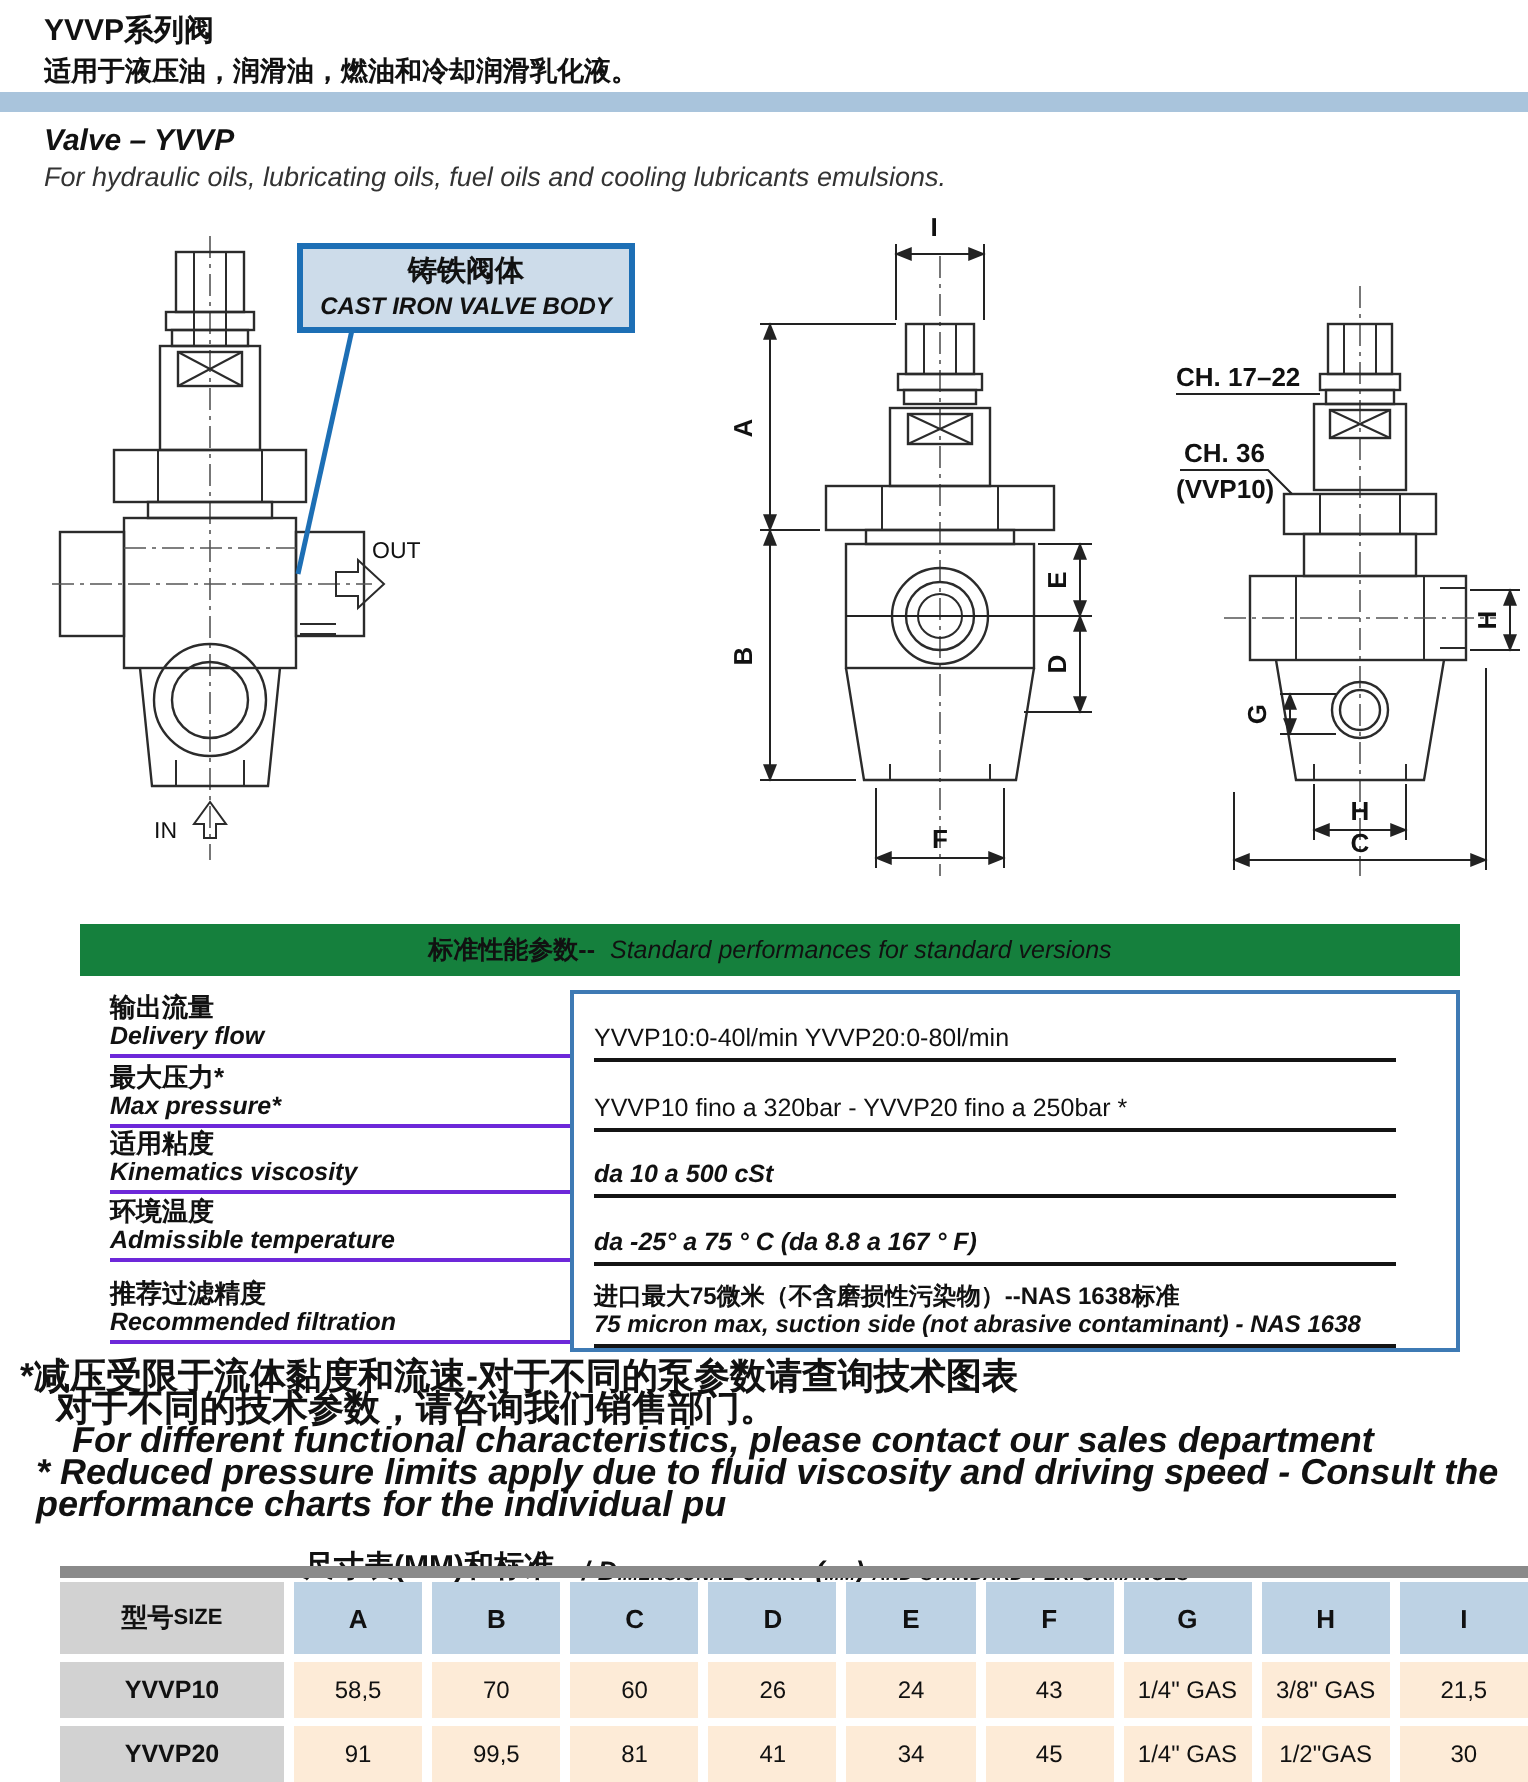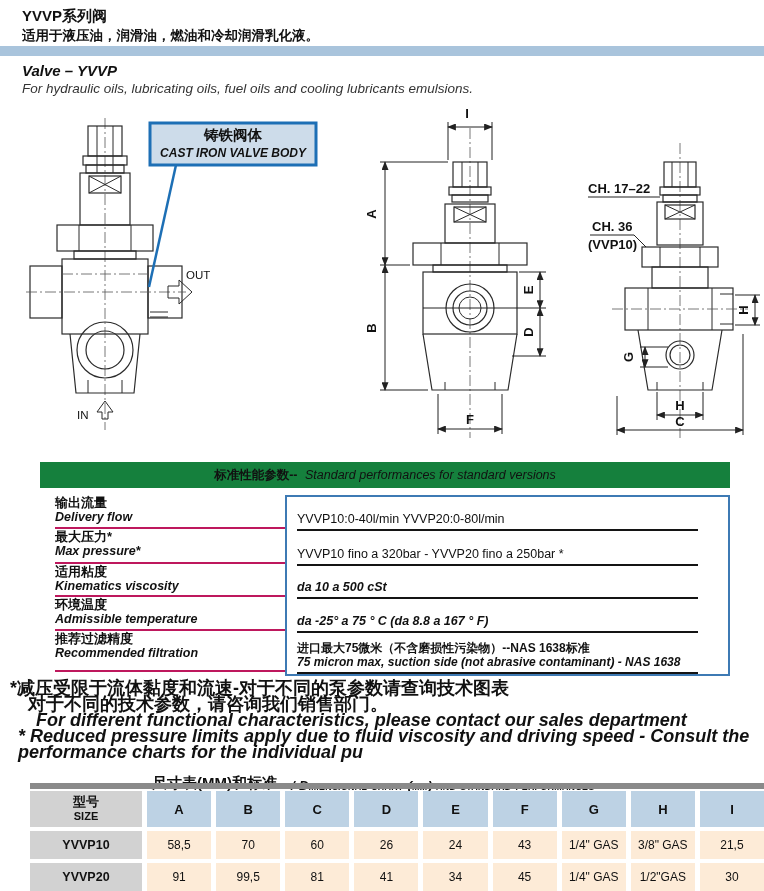--- a/index.html
+++ b/index.html
@@ -29,21 +29,21 @@
   .co-cn{font-size:14.5px;font-weight:700;}
   .co-en{font-size:12px;font-weight:700;font-style:italic;}
 
   
   .perf{position:absolute;left:40px;top:462px;width:690px;}
   .perf-head{height:26px;background:#15803d;text-align:center;line-height:26px;font-size:12.5px;}
   .perf-head .ph-cn{font-weight:700;}
   .perf-head .ph-en{font-style:italic;margin-left:4px;}
   .perf-body{display:flex;margin-top:7px;}
   .perf-labels{width:245px;box-sizing:border-box;padding-left:15px;}
-  .plrow{display:flex;flex-direction:column;justify-content:flex-start;border-bottom:2px solid #be185d;box-sizing:border-box;padding-bottom:1px;}
+  .plrow{display:flex;flex-direction:column;justify-content:flex-end;border-bottom:2px solid #6d28d9;box-sizing:border-box;padding-bottom:1px;}
   .plrow .lcn{font-size:13px;font-weight:700;line-height:15px;}
   .plrow .len{font-size:12.5px;font-weight:700;font-style:italic;line-height:15px;}
   .perf-values{flex:1;border:2px solid #3e7ab4;box-sizing:border-box;padding-left:10px;}
   .pvrow{display:flex;flex-direction:column;justify-content:flex-end;border-bottom:2px solid #141414;margin-right:30px;box-sizing:border-box;padding-bottom:3px;font-size:12.5px;}
   .h1{height:34px;}.h2{height:35px;}.h3{height:33px;}.h4{height:34px;}.h5{height:41px;}
   .it{font-style:italic;font-weight:600;}
   .pvrow .vcn{font-size:12px;line-height:14px;font-weight:600;}
   .pvrow .ven{font-size:12px;line-height:14px;}
 
   
@@ -57,21 +57,21 @@
   .dimtitle{position:absolute;left:0;top:774px;width:764px;display:flex;align-items:flex-end;}
   .dimtitle .dt-cn{margin-left:152px;font-size:15px;font-weight:700;}
   .dimtitle .dt-en{margin-left:14px;font-size:13.5px;font-weight:700;font-style:italic;font-variant:small-caps;letter-spacing:0.2px;}
 
   
   .dtbl{position:absolute;left:30px;top:783px;width:734px;}
   .dtbl .topbar{height:6px;background:#8a8a8a;}
   .grid{display:grid;grid-template-columns:112px repeat(9,1fr);column-gap:5px;row-gap:4px;margin-top:2px;}
   .cell{display:flex;align-items:center;justify-content:center;text-align:center;}
   .c-head{background:#bdd2e4;height:36px;font-size:13px;font-weight:700;}
-  .c-size{background:#d2d2d2;height:36px;flex-direction:column;line-height:14px;}
+  .c-size{background:#d2d2d2;height:36px;flex-direction:row;line-height:14px;}
   .c-size .sz-cn{font-size:13px;font-weight:700;}
   .c-size .sz-en{font-size:11px;font-weight:700;}
   .c-model{background:#d2d2d2;height:28px;font-size:12.5px;font-weight:700;}
   .c-val{background:#fdebd7;height:28px;font-size:12px;}
 </style>
 </head>
 <body>
 
 <div class="hdr">
   <div class="t-cn">YVVP系列阀</div>

